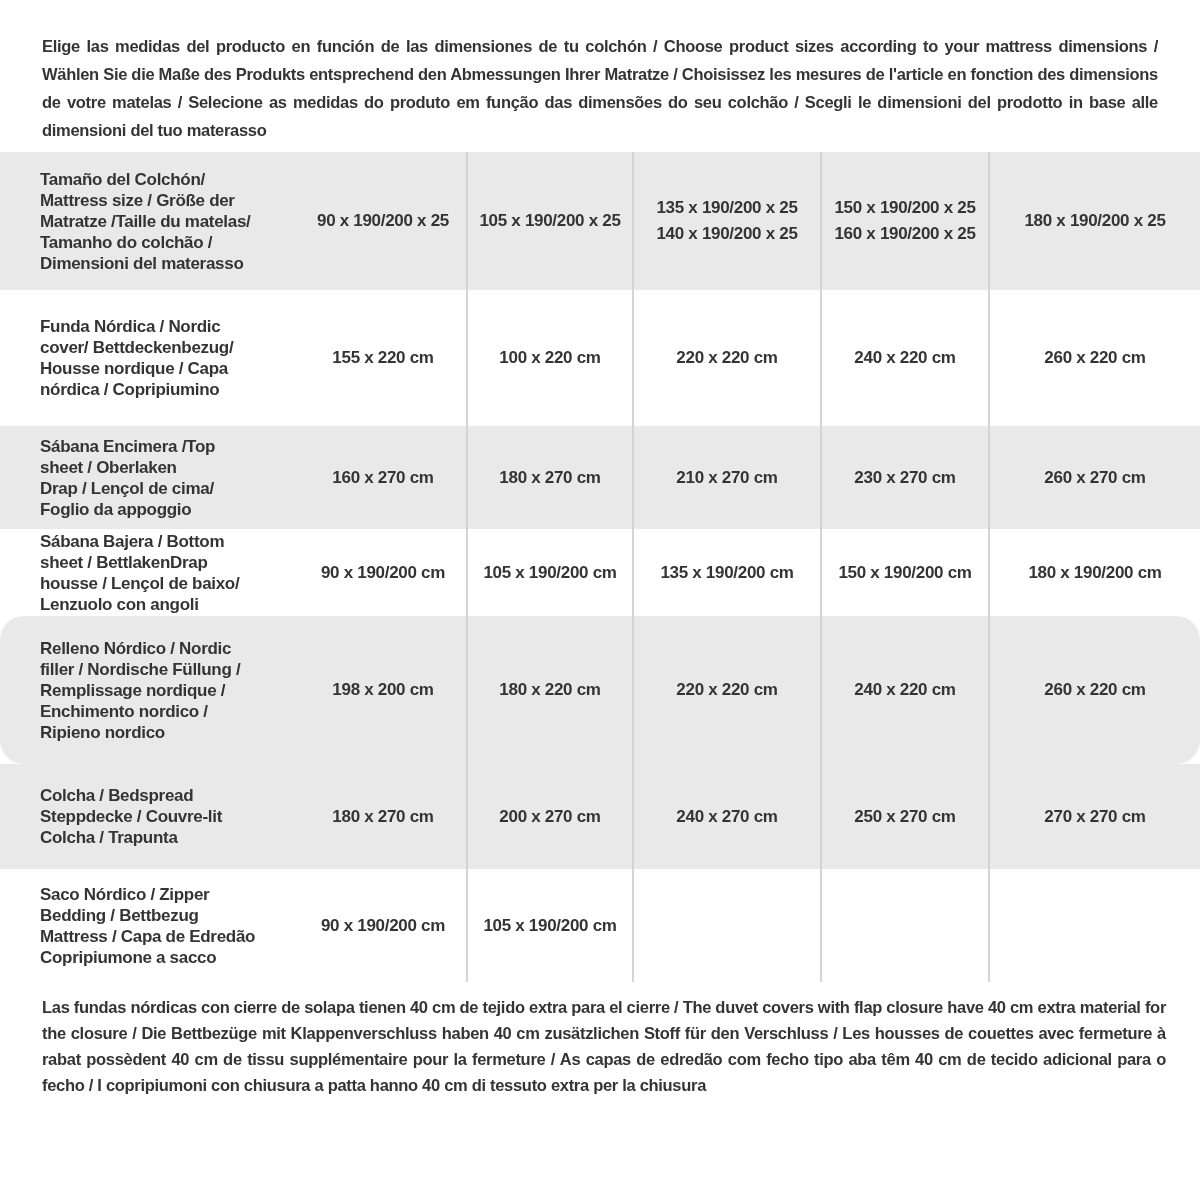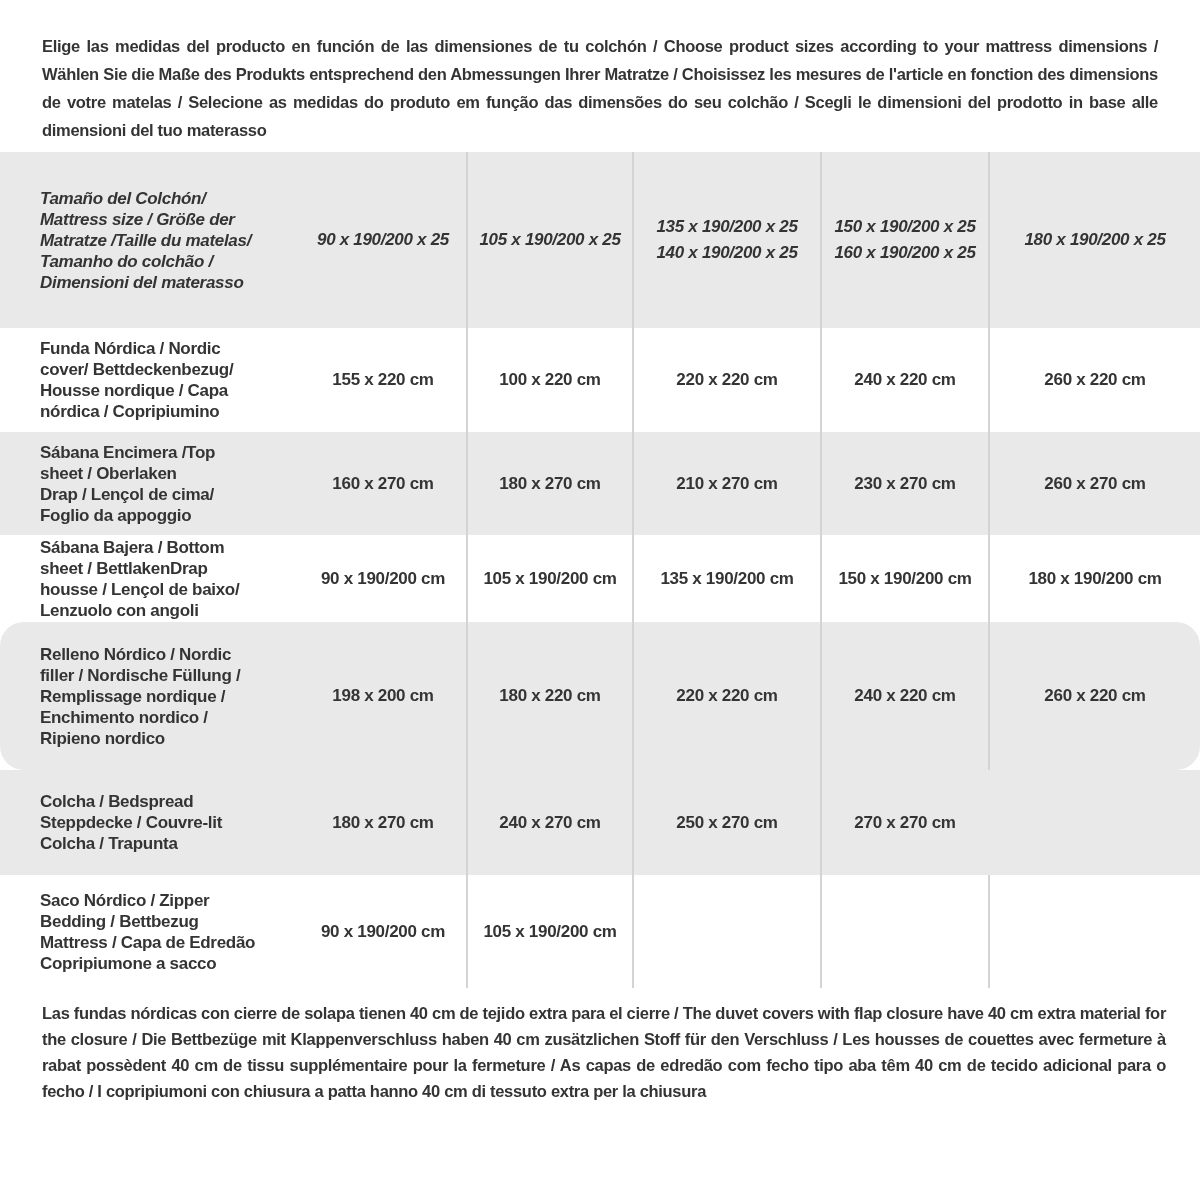--- a/index.html
+++ b/index.html
@@ -26,22 +26,22 @@
     margin-top: 8px;
     width: 1200px;
   }
   .row {
     display: grid;
     grid-template-columns: 300px 166px 166px 188px 168px 212px;
     width: 1200px;
   }
   .row.gray  { background: #e9e9e9; }
   .row.white { background: #ffffff; }
-  .row:nth-child(1) { height: 176px; font-style: italic; }
-  .row:nth-child(2) { height: 104px; }
+  .row:nth-child(1) { height: 138px; }
+  .row:nth-child(2) { height: 136px; }
   .row:nth-child(3) { height: 103px; }
   .row:nth-child(4) { height: 87px; }
   .row:nth-child(5) { height: 148px; border-radius: 24px; }
   .row:nth-child(6) { height: 105px; }
   .row:nth-child(7) { height: 113px; }
   .row:nth-child(8) { height: 112px; }
   .cell {
     display: flex;
     align-items: center;
     align-self: stretch;
@@ -135,20 +135,21 @@
       <div class="cell cell-val divided">180 x 220 cm</div>
       <div class="cell cell-val divided">220 x 220 cm</div>
       <div class="cell cell-val divided">240 x 220 cm</div>
       <div class="cell cell-val divided">260 x 220 cm</div>
     </div>
     <div class="row gray">
       <div class="cell cell-label">Colcha / Bedspread
 Steppdecke / Couvre-lit
 Colcha / Trapunta</div>
       <div class="cell cell-val">180 x 270 cm</div>
+      <div class="cell cell-val divided">200 x 270 cm</div>
       <div class="cell cell-val divided">240 x 270 cm</div>
       <div class="cell cell-val divided">250 x 270 cm</div>
       <div class="cell cell-val divided">270 x 270 cm</div>
     </div>
     <div class="row white">
       <div class="cell cell-label">Saco Nórdico / Zipper
 Bedding / Bettbezug
 Mattress  / Capa de Edredão
 Copripiumone a sacco</div>
       <div class="cell cell-val">90 x 190/200 cm</div>

